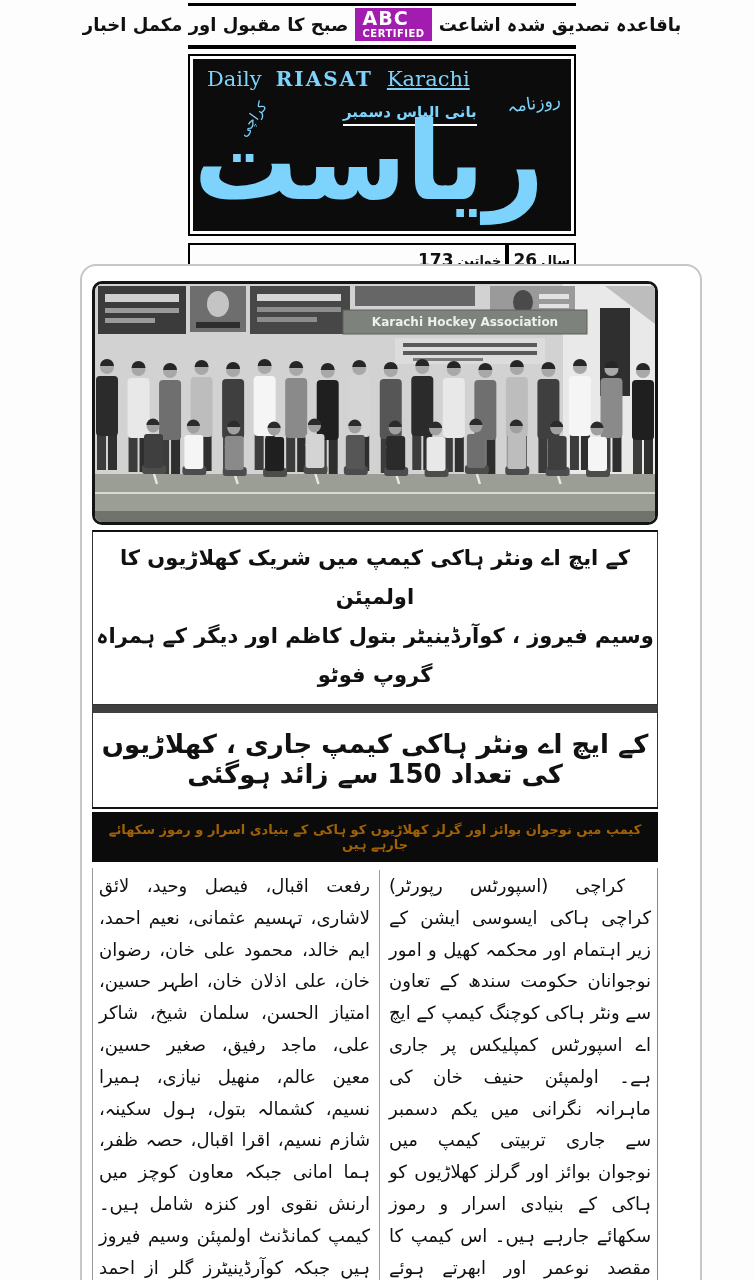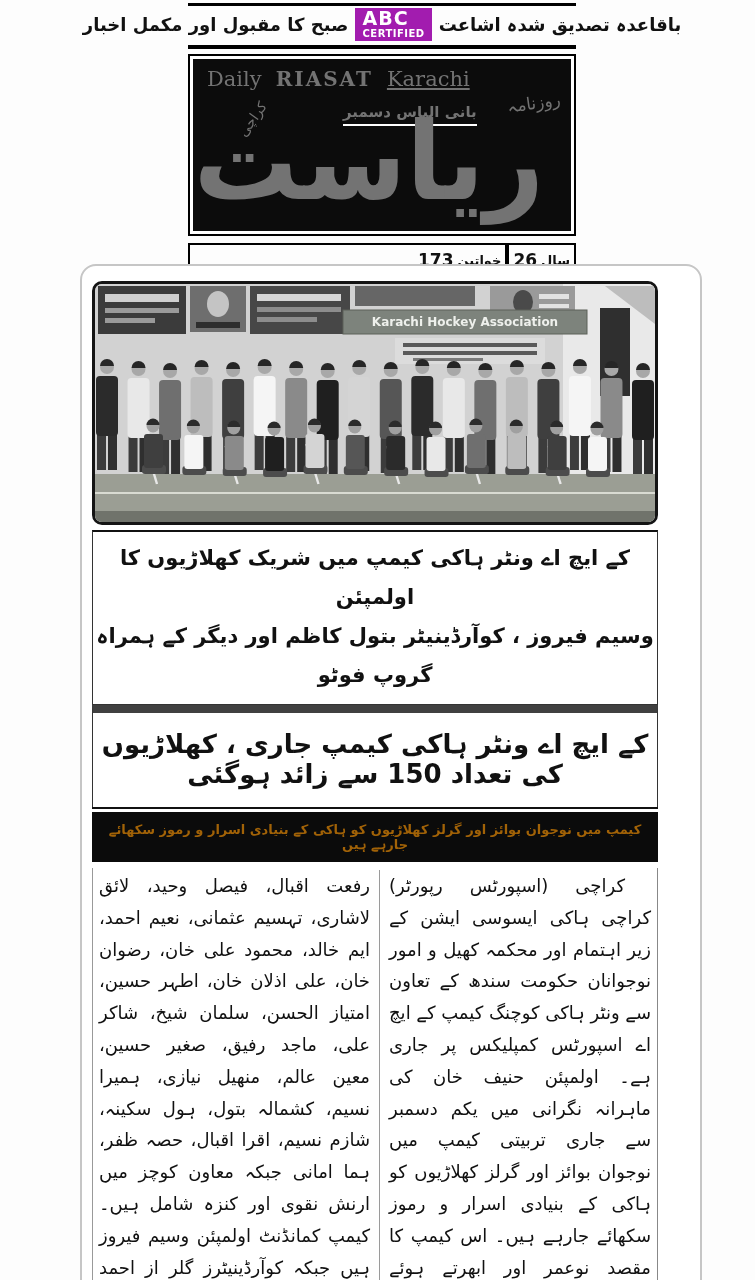--- a/index.html
+++ b/index.html
@@ -7,21 +7,21 @@
         font-family:"DejaVu Sans",sans-serif;color:#111;}
   
   .masthead{position:absolute;left:188px;top:3px;width:388px;}
   .cert-strip{direction:rtl;display:flex;align-items:center;justify-content:center;gap:7px;
     border-top:3px solid #000;border-bottom:4px solid #000;padding:2px 2px 4px;
     font-weight:700;font-size:18px;white-space:nowrap;}
   .abc-badge{background:#a21caf;color:#fff;padding:1px 7px 2px;line-height:1;direction:ltr;}
   .abc-badge .abc{font-size:19px;font-weight:700;letter-spacing:1px;font-family:"DejaVu Sans",sans-serif;}
   .abc-badge .certified{font-size:10px;letter-spacing:.5px;margin-top:1px;}
   .mast-frame{border:2px solid #000;margin-top:5px;padding:3px;background:#fff;}
-  .mast-black{position:relative;background:#0c0c0c;color:#737373;height:172px;overflow:hidden;}
+  .mast-black{position:relative;background:#0c0c0c;color:#7dd3fc;height:172px;overflow:hidden;}
   .mast-row{display:flex;align-items:baseline;justify-content:flex-start;gap:14px;
     padding:8px 14px 0;font-family:"DejaVu Serif","Liberation Serif",serif;}
   .mast-daily{font-size:21px;}
   .mast-riasat{font-size:20px;font-weight:700;letter-spacing:2px;}
   .mast-karachi{font-size:21px;text-decoration:underline;}
   .rtl-daily{position:absolute;right:10px;top:34px;font-size:17px;transform:rotate(-8deg);}
   .founder{position:absolute;left:150px;top:44px;font-size:15px;font-weight:700;
     border-bottom:2px solid #fff;padding-bottom:3px;}
   .city-vert{position:absolute;left:40px;top:52px;font-size:14px;transform:rotate(-55deg);}
   .big-title{position:absolute;left:0;right:26px;top:28px;text-align:center;

